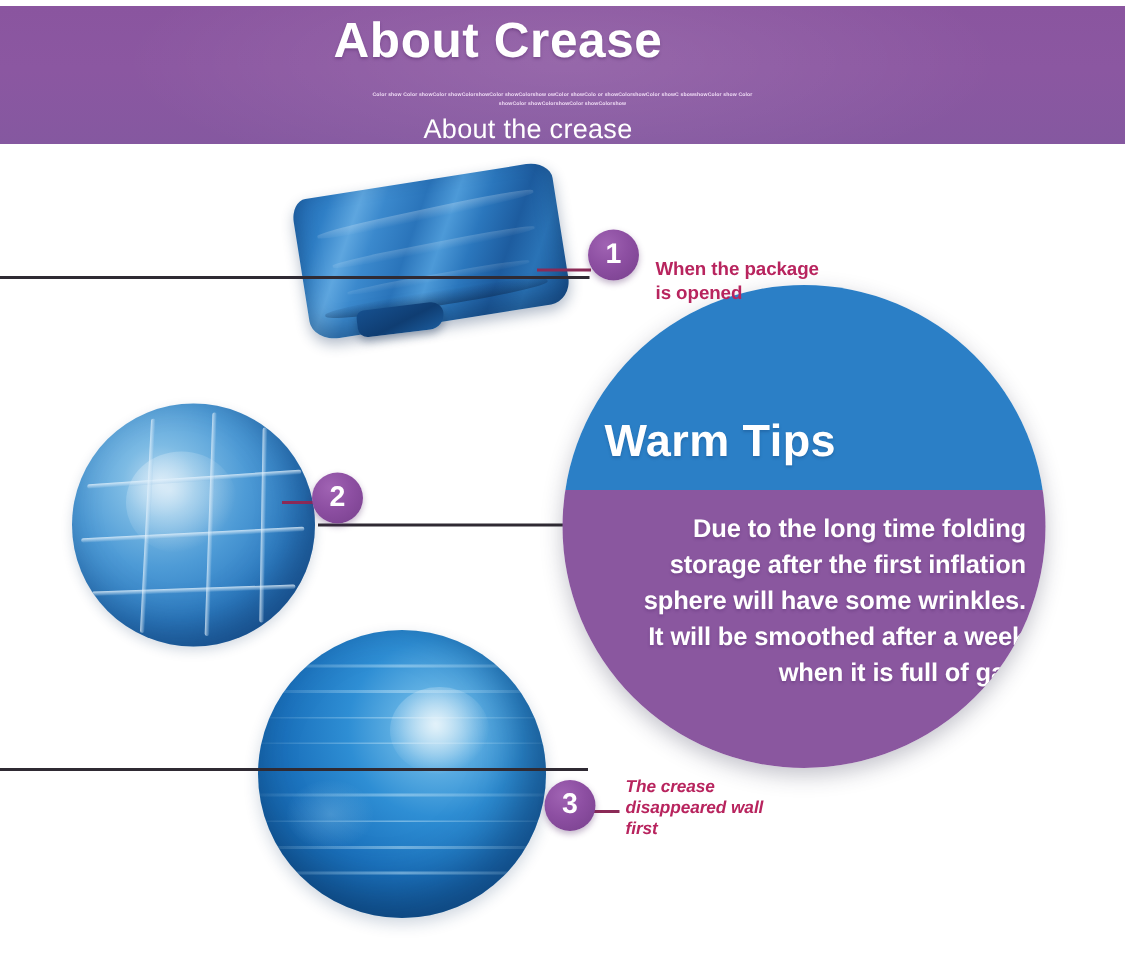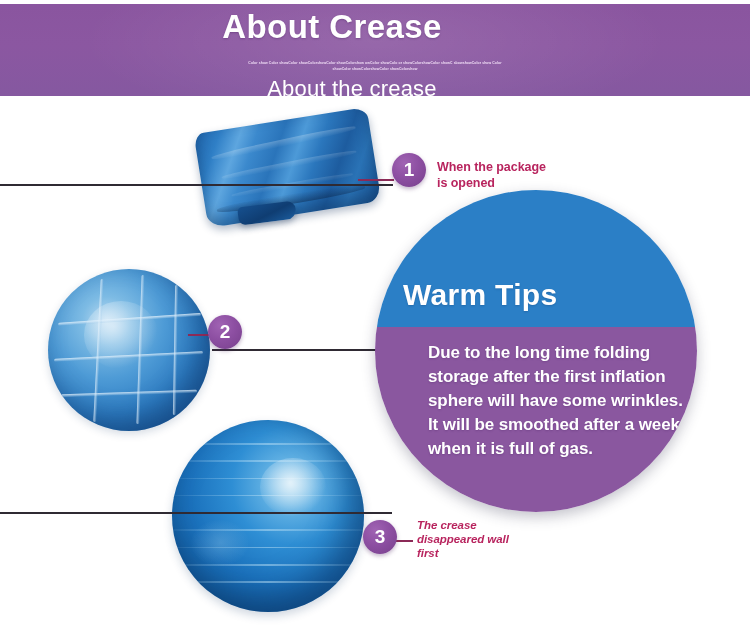--- a/index.html
+++ b/index.html
@@ -29,21 +29,21 @@
   .header-filler{
     position:absolute; left:0; top:57px; width:750px;
     text-align:center; color:#f2dff7;
     font-size:3.4px; line-height:5.6px; font-weight:bold;
     letter-spacing:.1px;
     padding:0 245px;
   }
   .header-sub{
     position:absolute; left:0; top:72px; width:704px;
     text-align:center; color:#ffffff;
-    font-size:22px; font-weight:400; letter-spacing:.2px;
+    font-size:18px; font-weight:400; letter-spacing:.2px;
   }
 
   
   .canvas{
     position:absolute; left:0; top:96px; width:750px; height:544px;
     background:#ffffff;
   }
 
   
   .pkg-wrap{ position:absolute; left:196px; top:14px; width:190px; height:125px; }
@@ -129,36 +129,37 @@
     position:absolute; left:0; top:88px; width:322px;
     padding-left:28px;
     color:#ffffff; font-size:30px; font-weight:bold; letter-spacing:.3px;
     text-shadow:0 1px 2px rgba(20,60,110,.3);
   }
   .tips-body{
     position:absolute; left:53px; top:151px; width:256px;
     color:#ffffff; font-size:17px; font-weight:bold; line-height:24px;
     letter-spacing:-.1px;
     text-shadow:0 1px 2px rgba(70,30,95,.28);
+    text-align:right;
   }
 
   
   .callout{ position:absolute; display:flex; align-items:flex-start; }
   .badge{
     width:34px; height:34px; border-radius:50%; flex:0 0 34px;
     background:radial-gradient(circle at 36% 30%, #a063b3 0%, #8d4fa2 45%, #773f8c 100%);
     box-shadow:0 2px 4px rgba(80,40,100,.35);
     color:#ffffff; font-size:19px; font-weight:bold;
     display:flex; align-items:center; justify-content:center;
   }
   .co-text{ color:#b8245e; font-size:11.5px; font-weight:bold; line-height:14px; letter-spacing:-.05px; }
   .co-text.big{ font-size:12.5px; line-height:15.5px; }
 
   .callout-1{ left:392px; top:57px; }
-  .callout-1 .co-text{ margin-left:11px; margin-top:7px; }
+  .callout-1 .co-text{ margin-left:11px; margin-top:19px; }
   .callout-2{ left:208px; top:219px; }
   .callout-2 .co-text{ margin-left:22px; margin-top:10px; }
   .callout-3{ left:363px; top:424px; }
   .callout-3 .co-text{ margin-left:20px; margin-top:-2px;font-style:italic; }
 
   .lead{ position:absolute; height:2px; background:#8b2a57; }
   .lead-1{ left:358px; top:83px; width:36px; }
   .lead-2{ left:188px; top:238px; width:26px; }
   .lead-3{ left:393px; top:444px; width:20px; }
 

